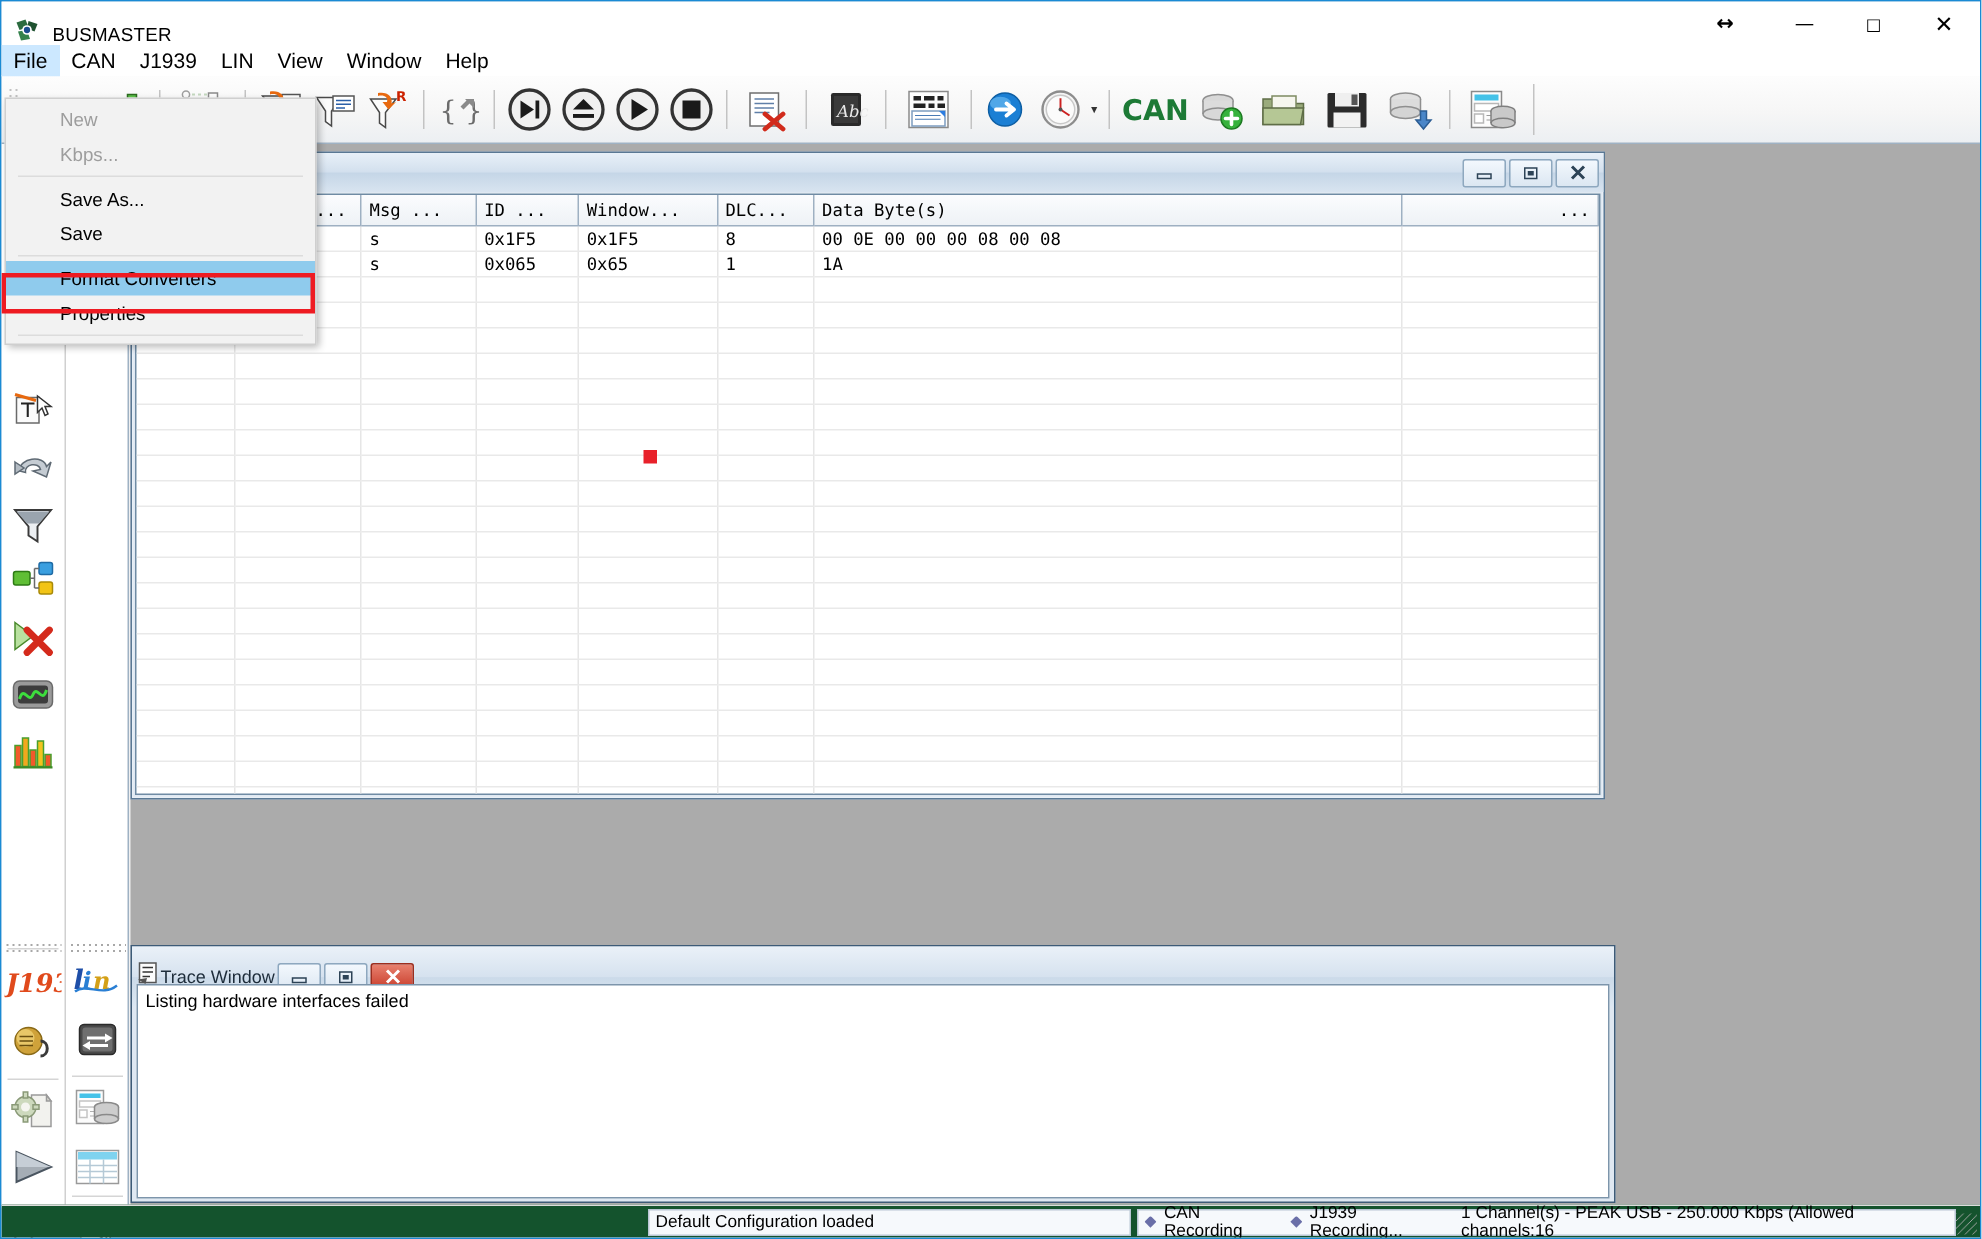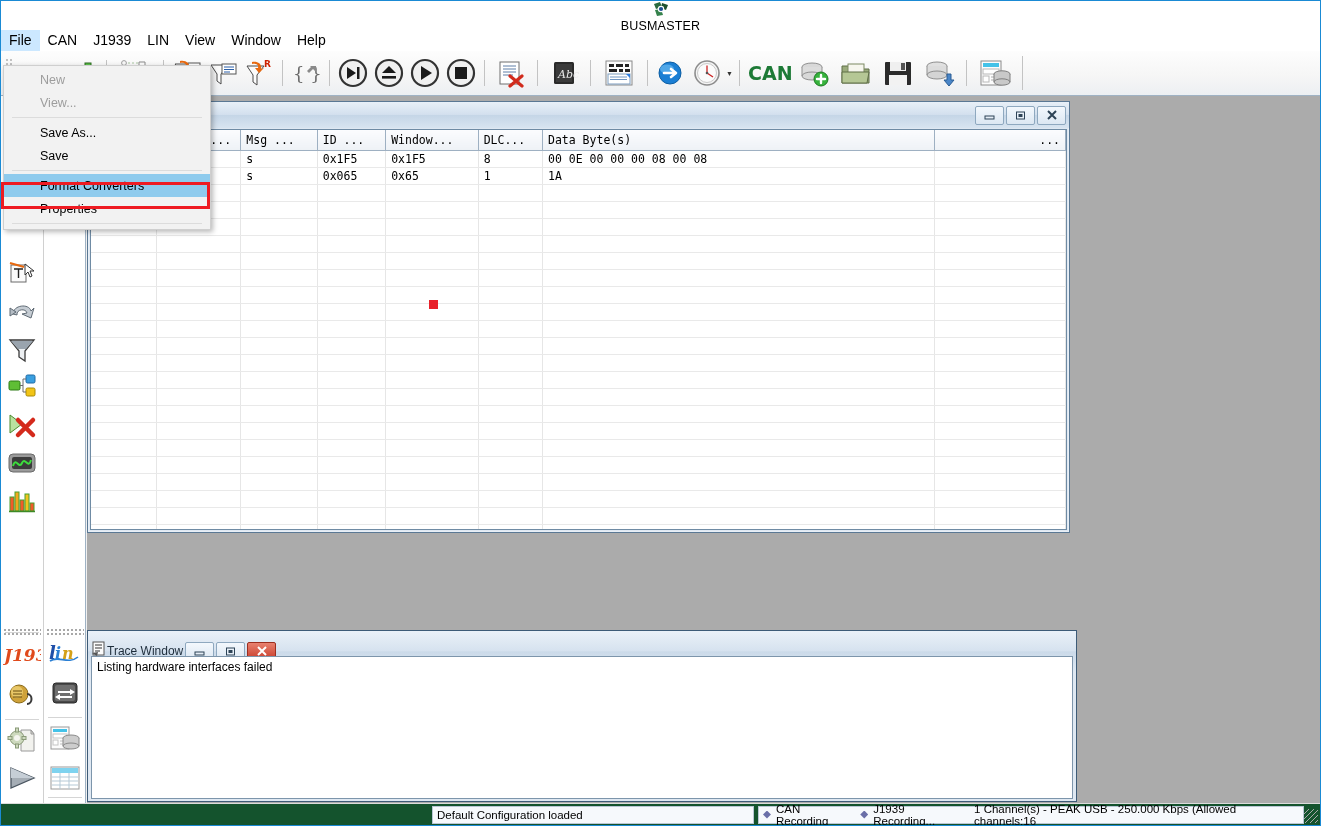--- a/index.html
+++ b/index.html
@@ -15,21 +15,21 @@
     width: 1321px; height: 826px;
     border: 1px solid #1a8ad4;
     background: #f0f0f0;
     overflow: hidden;
   }
 
   
   .titlebar {
     position: absolute; left: 0; top: 0; width: 1319px; height: 29px;
     background: #ffffff;
-    display: flex; align-items: center; flex-direction: column;
+    display: flex; align-items: flex-end;
   }
   .title-icon {
     width: 18px; height: 18px; margin-left: 8px; margin-right: 8px;
     position: relative;
   }
   .title-text {
     font-size: 12.5px; color: #000; letter-spacing: .2px;
   }
   .title-spacer { flex: 1; }
   .tb-btn {
@@ -993,21 +993,21 @@
       <span>CAN Recording</span>
       <span class="dot" style="background: rgb(106, 111, 168);"></span>
       <span>J1939 Recording...</span>
       <span>1 Channel(s) - PEAK USB - 250.000 Kbps (Allowed channels:16</span>
     </div>
     <div class="sb-grip"></div>
   </div>
 
   <div class="filemenu">
     <div class="fm-item disabled">New</div>
-    <div class="fm-item disabled">View...</div>
+    <div class="fm-item disabled">Kbps...</div>
     <div class="fm-sep"></div>
     <div class="fm-item">Save As...</div>
     <div class="fm-item">Save</div>
     <div class="fm-sep"></div>
     <div class="fm-item highlight" style="background: rgb(143, 203, 237);">Format Converters</div>
     <div class="fm-item">Properties</div>
     <div class="fm-sep"></div>
   </div>
   <div class="fm-highlight-box" style="border-color: rgb(238, 27, 34);"></div>
 

